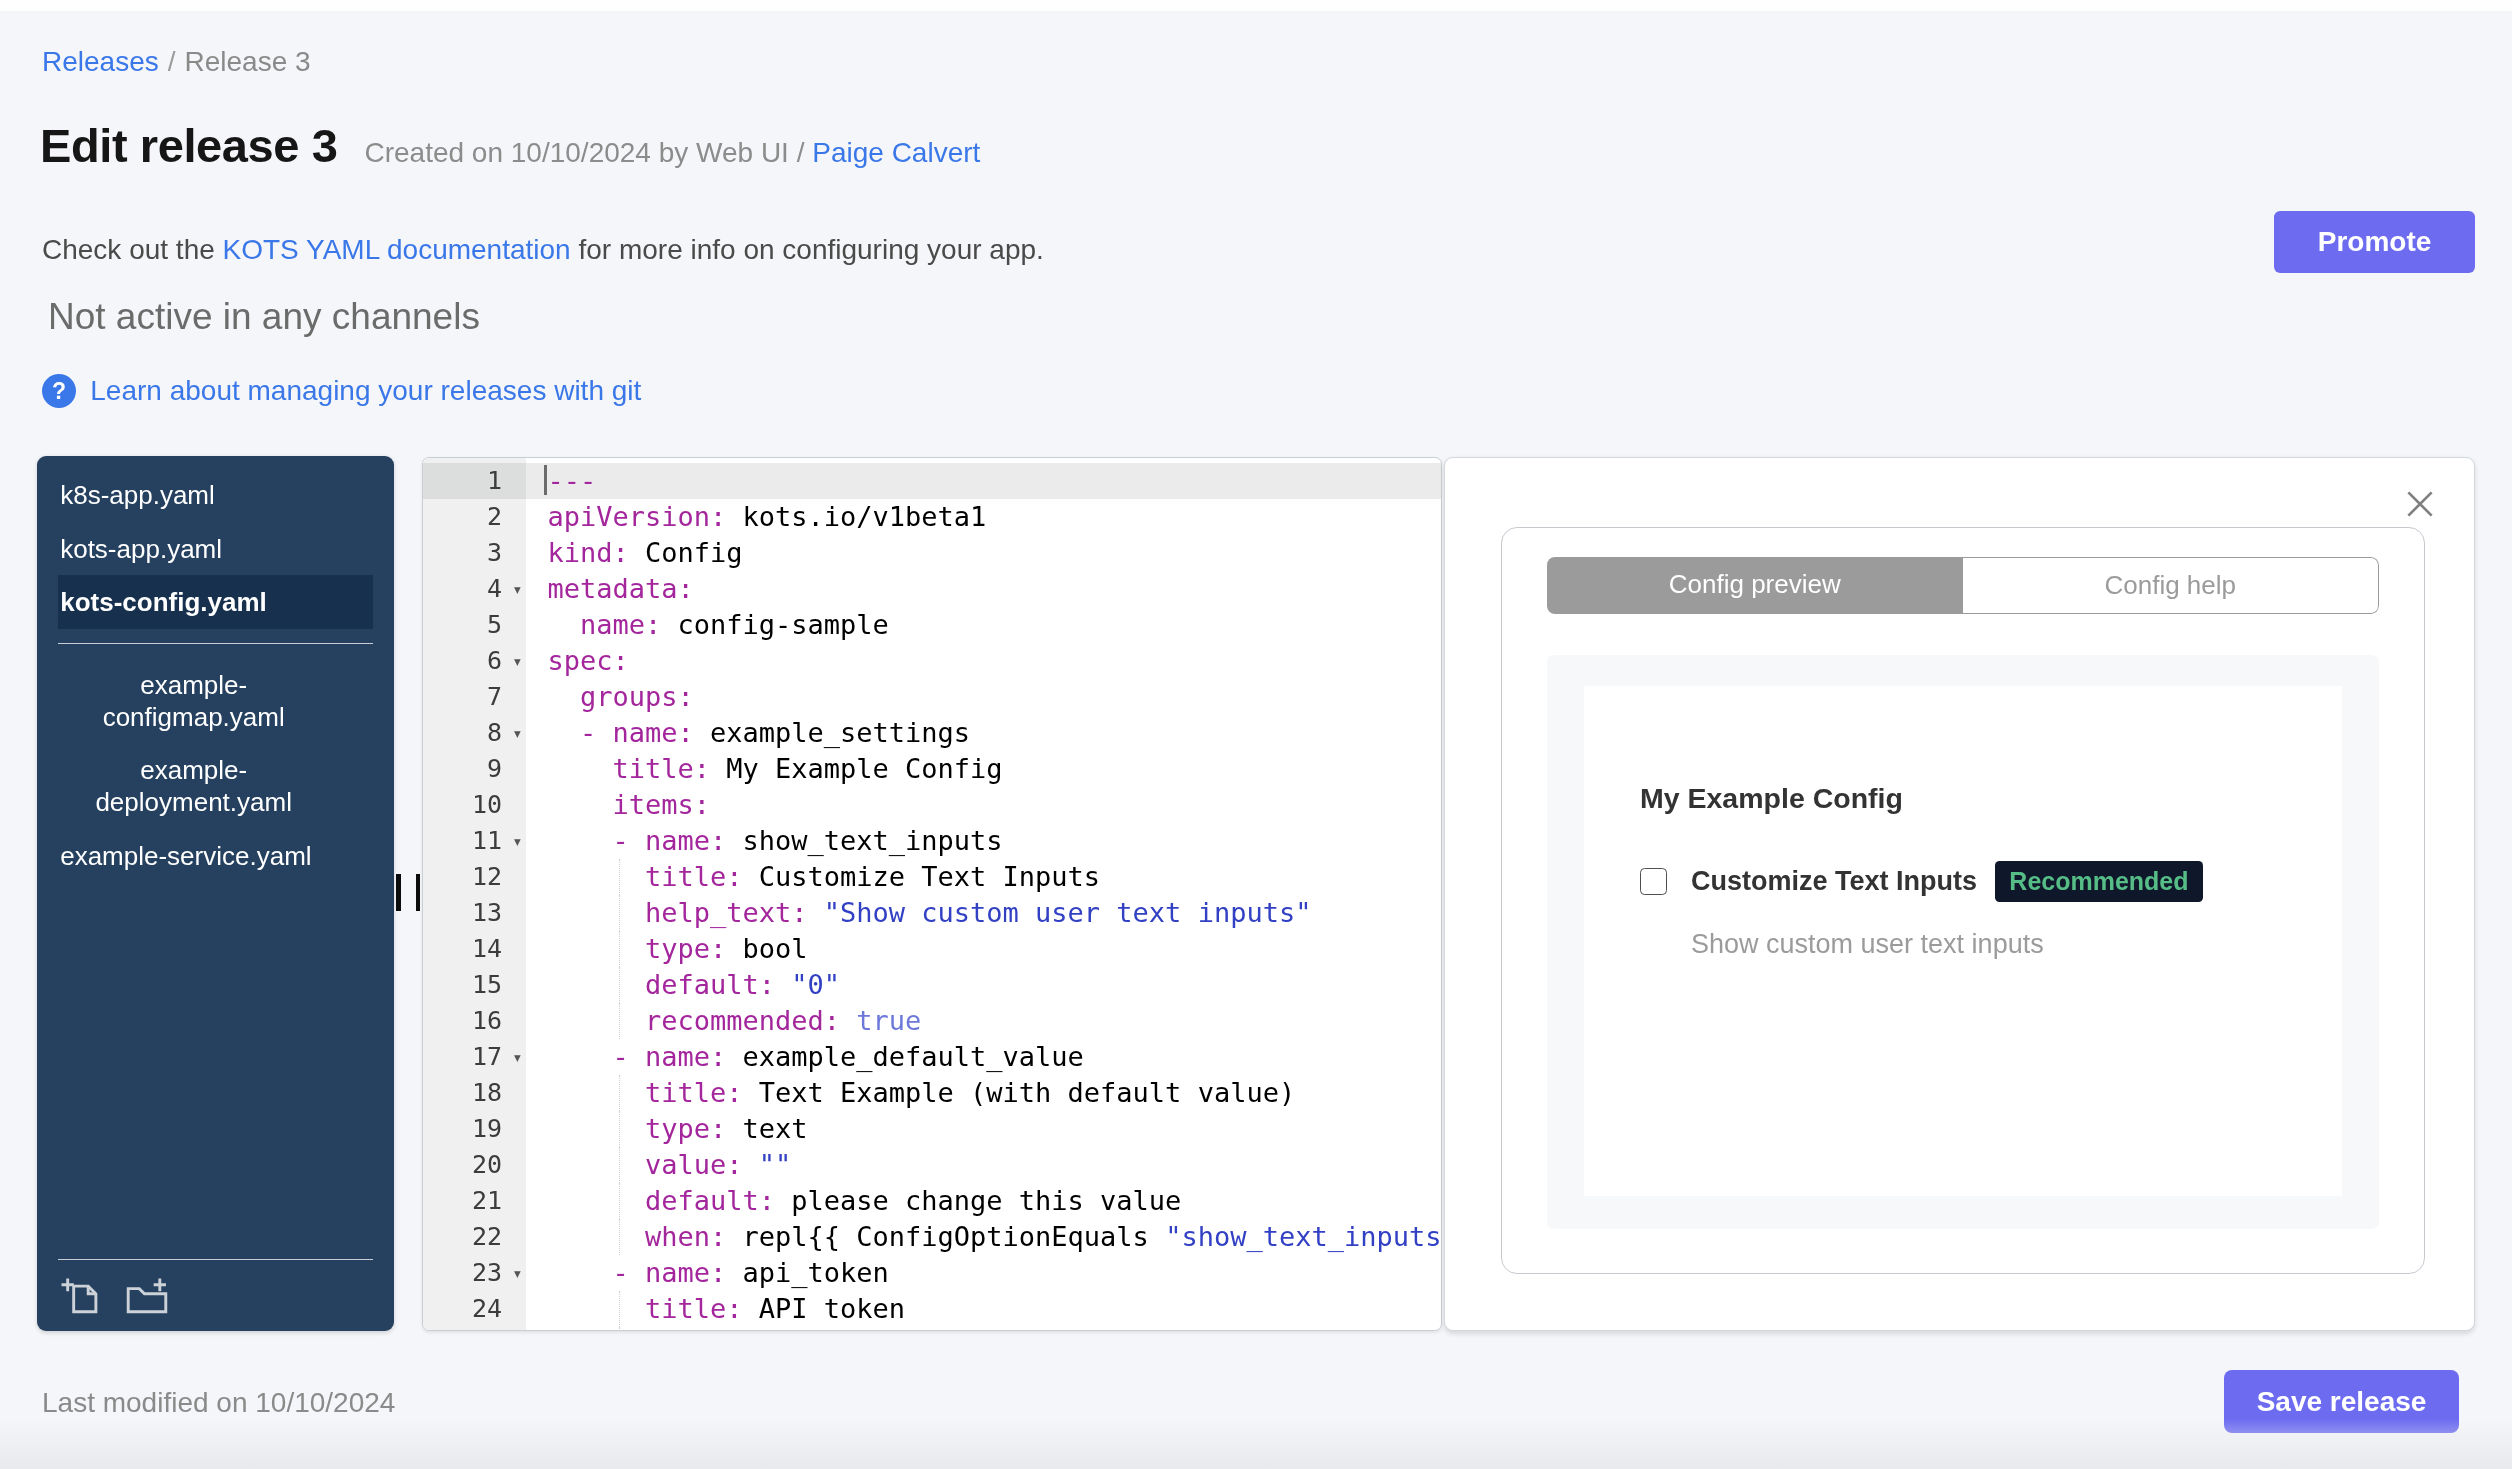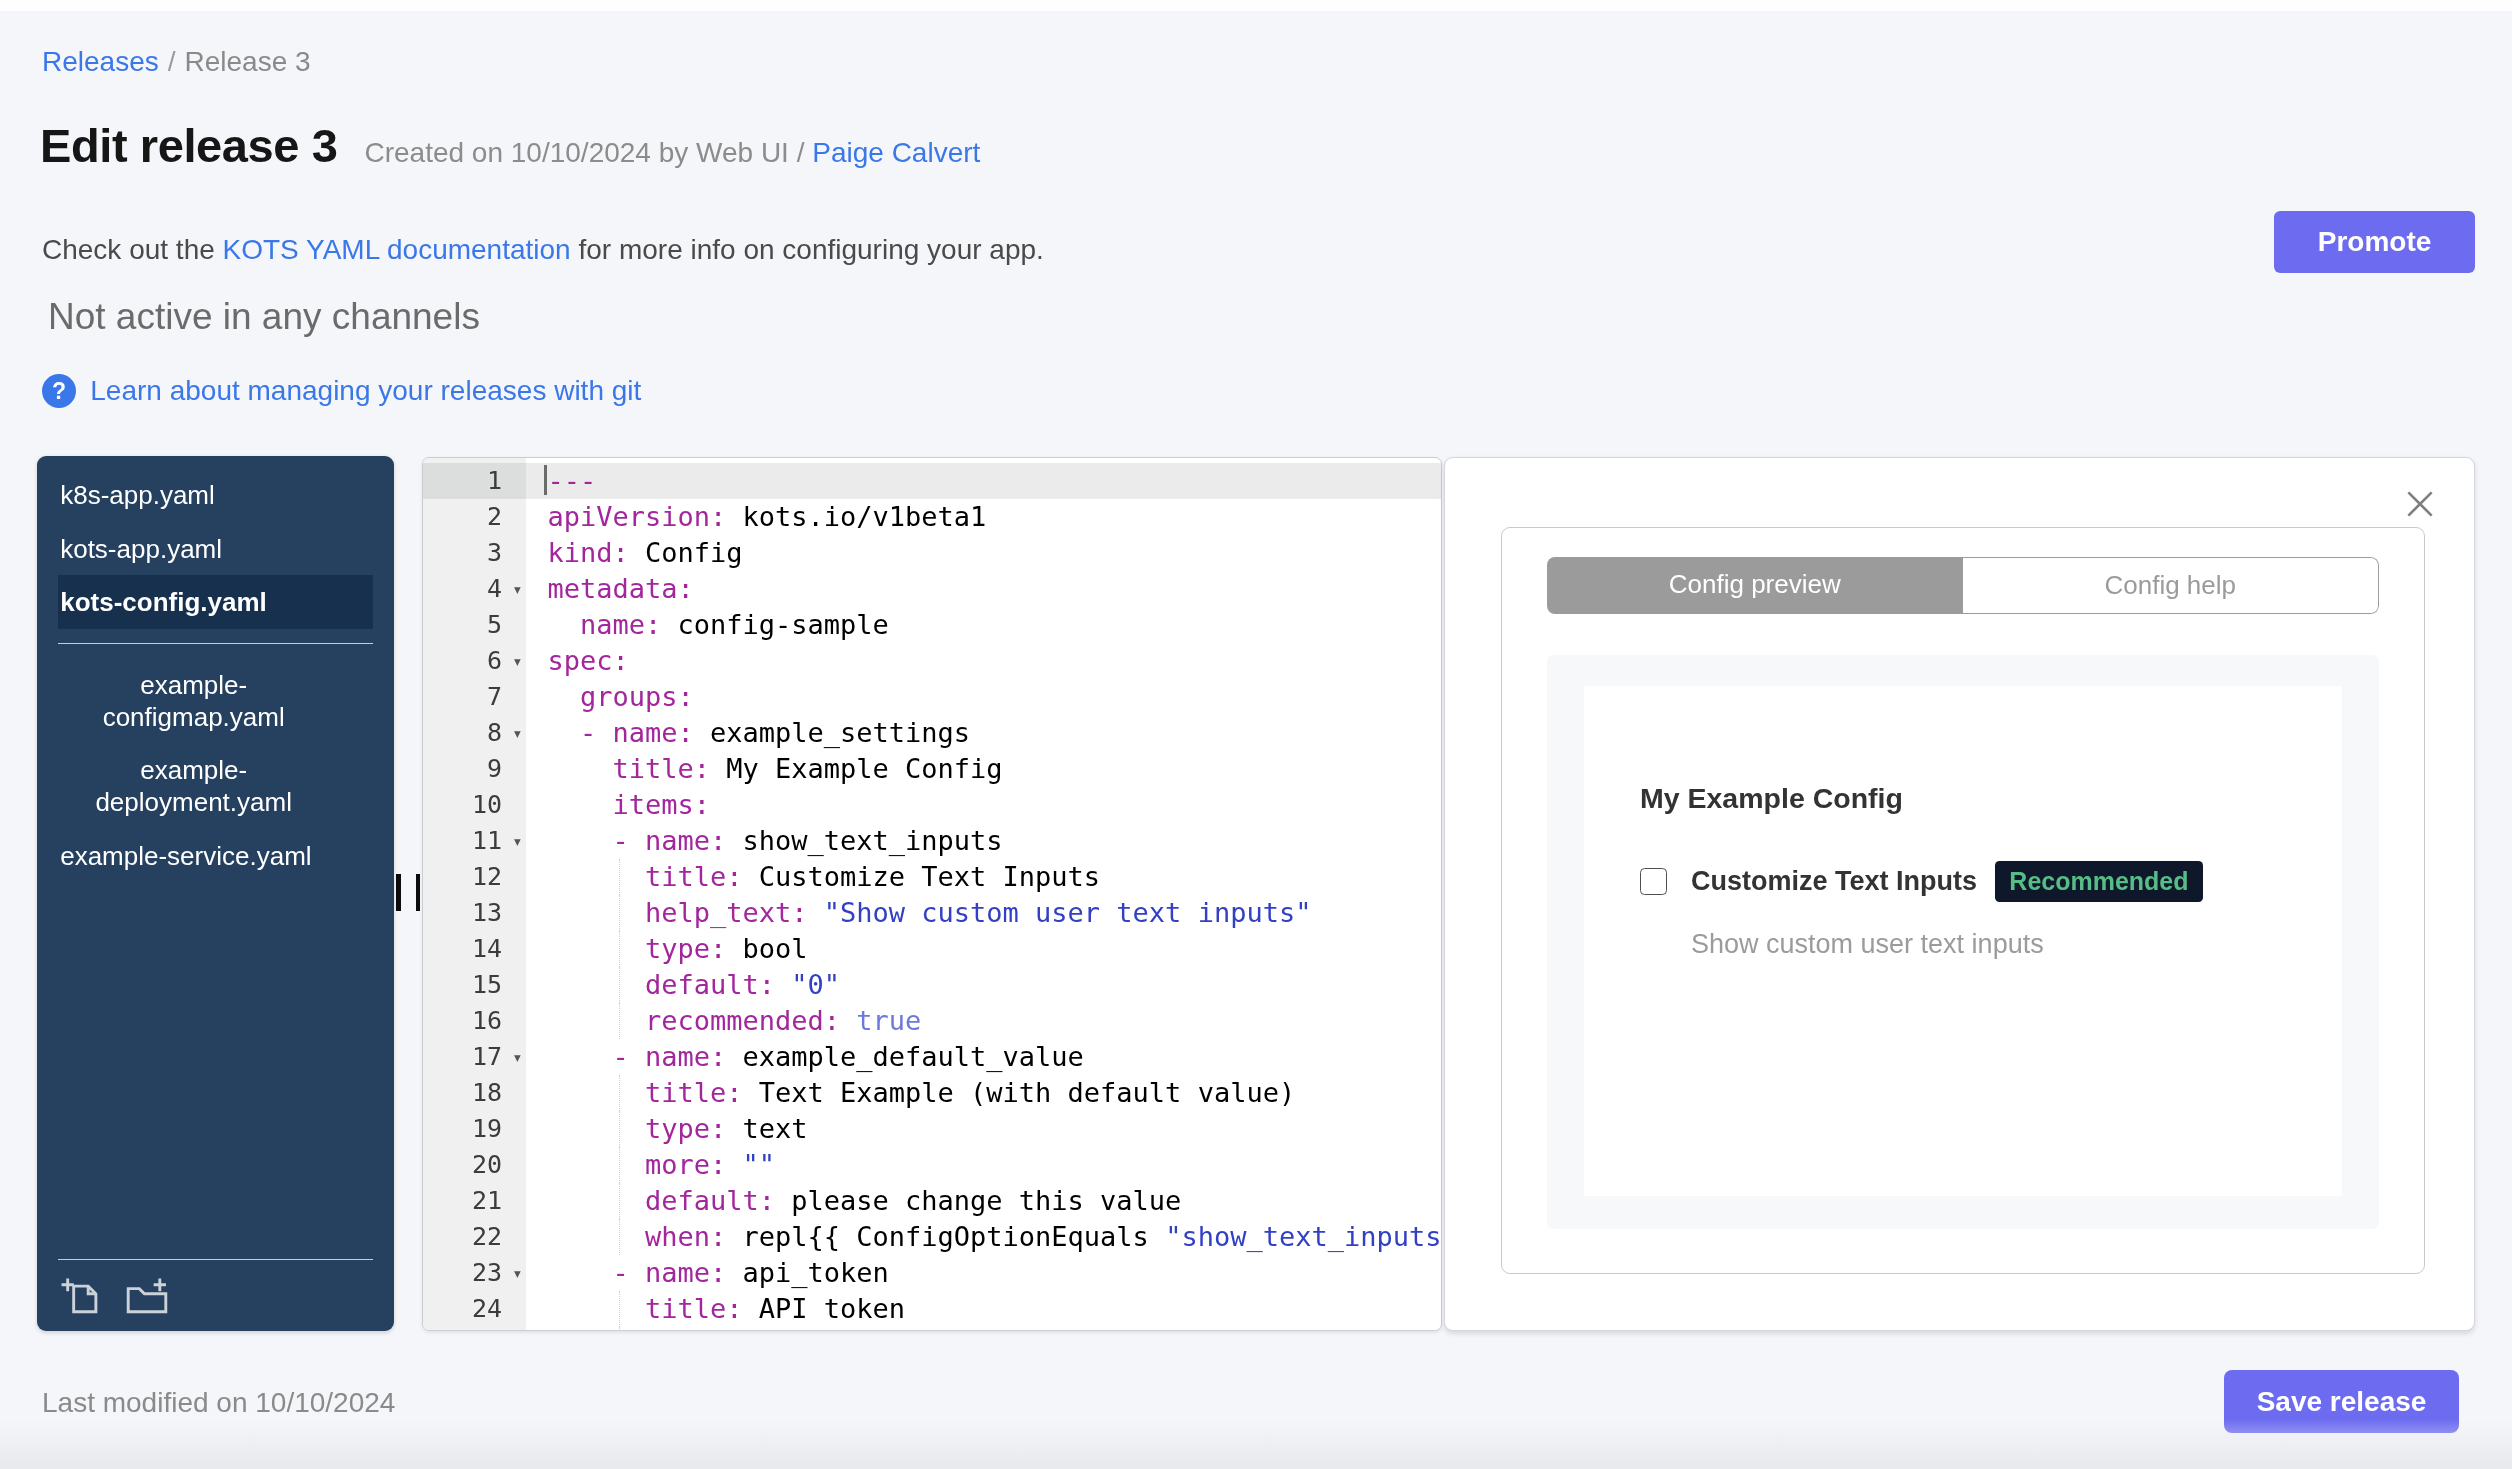--- a/index.html
+++ b/index.html
@@ -74,21 +74,21 @@
   .tok-str { color:#3240c4; } .tok-bool { color:#6d79da; } .tok-val { color:#000; }
   .cursor { position:absolute; left:18px; top:2.7px; width:2.7px; height:30px; background:#6b6b6b; }
   .iguide { position:absolute; left:93px; top:0; bottom:0; border-left:0.9px dotted #cfcfcf; }
 
   
   .preview-panel { position:absolute; left:1444px; top:457px; width:1031px; height:874px;
     background:#fff; border:0.9px solid #d4d7db; border-radius:9px;
     box-shadow:0 2.7px 5.3px rgba(0,0,0,.12); }
   .close-btn { position:absolute; top:28.5px; right:37px; width:34px; height:34px; cursor:pointer; }
   .inner-card { position:absolute; left:56px; top:69px; width:924px; height:747px;
-    border:0.9px solid #c6cacf; border-radius:9px; background:#fff; }
+    border:0.9px solid #c6cacf; border-radius:16px; background:#fff; }
   .tabs { margin:28.5px 45px 0; display:flex; border-radius:8px; overflow:hidden; height:57px; }
   .tab { flex:1; text-align:center; font-size:26px; line-height:55px; cursor:pointer; }
   .tab.active { background:#9b9b9b; color:#fff; }
   .tab.inactive { background:#fff; color:#9b9b9b; border:1.8px solid #9b9b9b; border-left:none;
     border-radius:0 8px 8px 0; }
   .gray-box { margin:41px 45px 0; height:574px; background:#f7f8f9; border-radius:7.1px; }
   .white-card { position:relative; top:31px; margin:0 37px; height:510px; background:#fff;
     padding:96px 56px 0 56px; }
   .cfg-heading { font-size:28.5px; font-weight:700; color:#333; }
   .check-row { margin-top:46px; display:flex; align-items:center; }
@@ -284,21 +284,21 @@
         <div class="crow">
           <div class="gut">
             <span class="num">19</span>
           </div>
           <div class="code"><span class="iguide"></span><span class="tok-ws">      </span><span class="tok-key">type:</span><span class="tok-val"> text</span></div>
         </div>
         <div class="crow">
           <div class="gut">
             <span class="num">20</span>
           </div>
-          <div class="code"><span class="iguide"></span><span class="tok-ws">      </span><span class="tok-key">more:</span><span class="tok-str"> ""</span></div>
+          <div class="code"><span class="iguide"></span><span class="tok-ws">      </span><span class="tok-key">value:</span><span class="tok-str"> ""</span></div>
         </div>
         <div class="crow">
           <div class="gut">
             <span class="num">21</span>
           </div>
           <div class="code"><span class="iguide"></span><span class="tok-ws">      </span><span class="tok-key">default:</span><span class="tok-val"> please change this value</span></div>
         </div>
         <div class="crow">
           <div class="gut">
             <span class="num">22</span>

